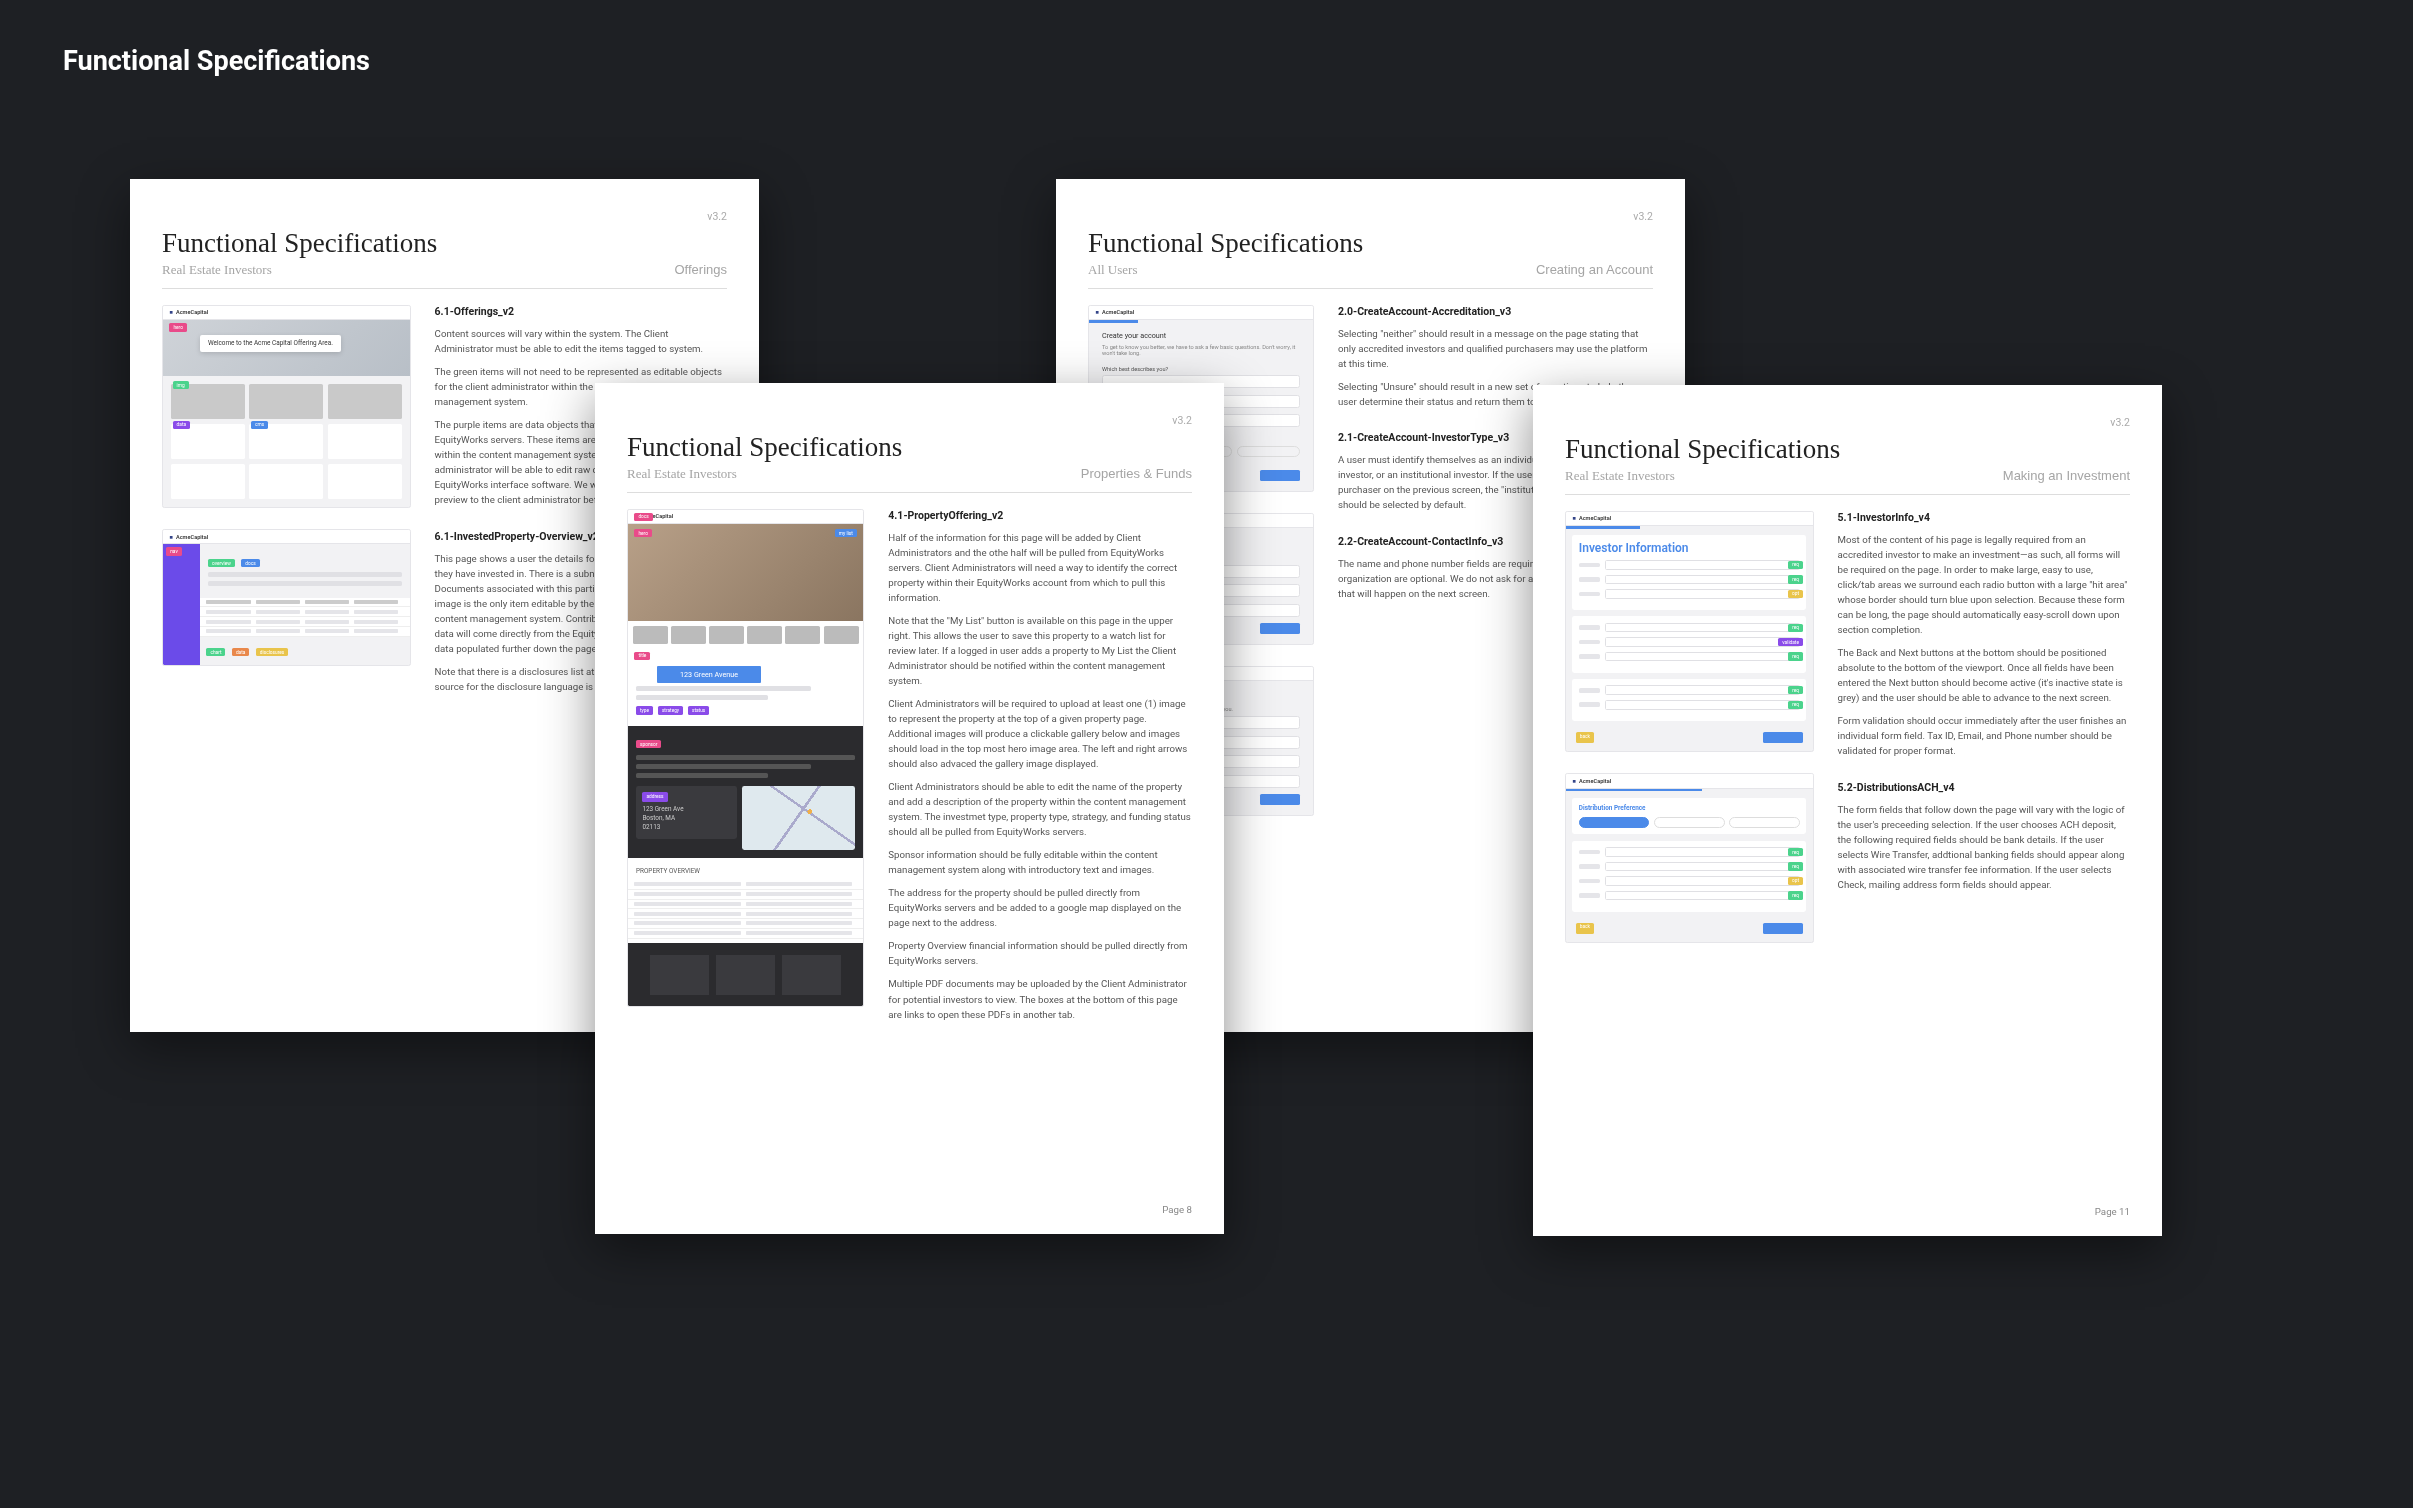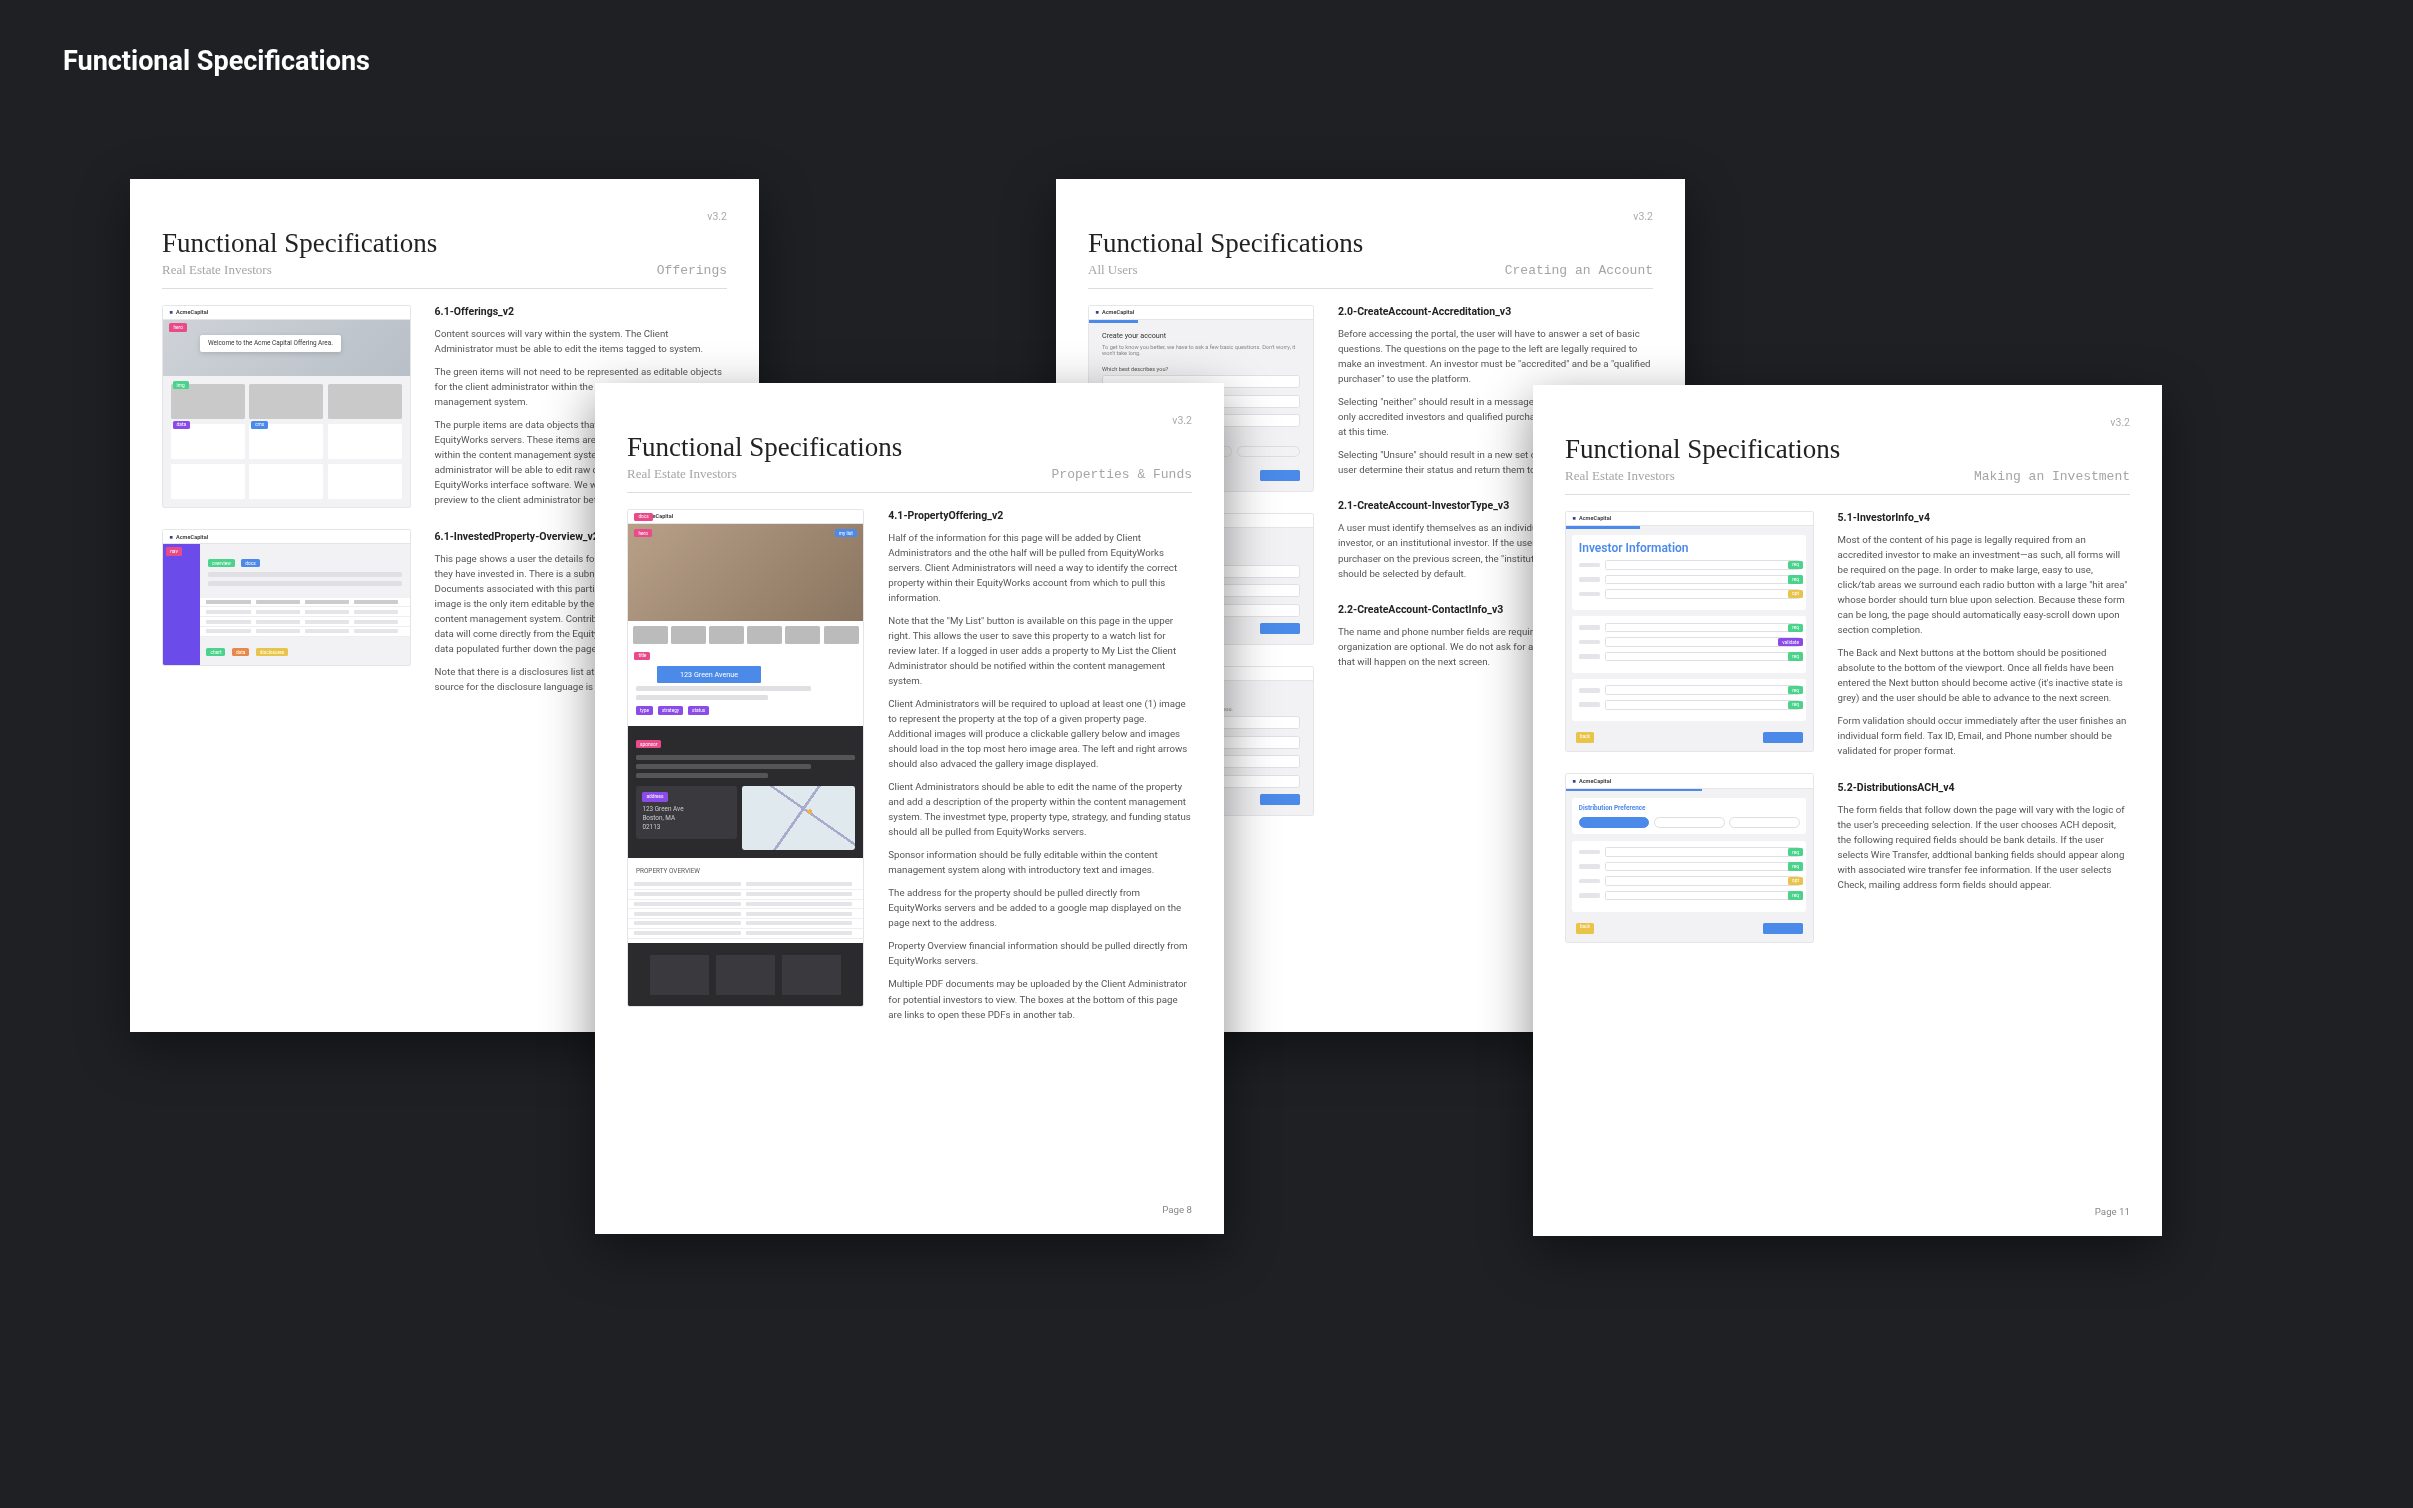--- a/index.html
+++ b/index.html
@@ -47,21 +47,21 @@
     align-items: baseline;
     border-bottom: 0.8px solid #ddd;
     padding-bottom: 9.7px;
   }
   .page-subtitle {
     font-family: Georgia, serif;
     font-size: 13px;
     color: #a5a5a5;
   }
   .page-section {
-    font-family: Liberation Mono, monospace;
+    font-family: Liberation Sans, sans-serif;
     font-size: 13px;
     color: #a5a5a5;
   }
   .columns {
     display: flex;
     gap: 24px;
     margin-top: 16px;
   }
   .col-img { flex: 0 0 44%; }
   .col-text { flex: 1; }
@@ -478,21 +478,20 @@
         <div class="form-field"></div>
           <div class="form-field"></div>
         <div class="mock-btn"></div>
       </div>
     </div>
 
     <div class="col-text">
       <div class="spec-block">
         <div class="spec-heading">2.0-CreateAccount-Accreditation_v3</div>
         <div class="spec-body">
-          <p>Before accessing the portal, the user will have to answer a set of basic questions. The questions on the page to the left are legally required to make an investment. An investor must be "accredited" and be a "qualified purchaser" to use the platform.</p>
           <p>Selecting "neither" should result in a message on the page stating that only accredited investors and qualified purchasers may use the platform at this time.</p>
           <p>Selecting "Unsure" should result in a new set of questions to help the user determine their status and return them to this page.</p>
         </div>
       </div>
       <div class="spec-block">
         <div class="spec-heading">2.1-CreateAccount-InvestorType_v3</div>
         <div class="spec-body">
           <p>A user must identify themselves as an individual investor, a family office investor, or an institutional investor. If the user identified as a qualified purchaser on the previous screen, the "institutional investor" option here should be selected by default.</p>
         </div>
       </div>

